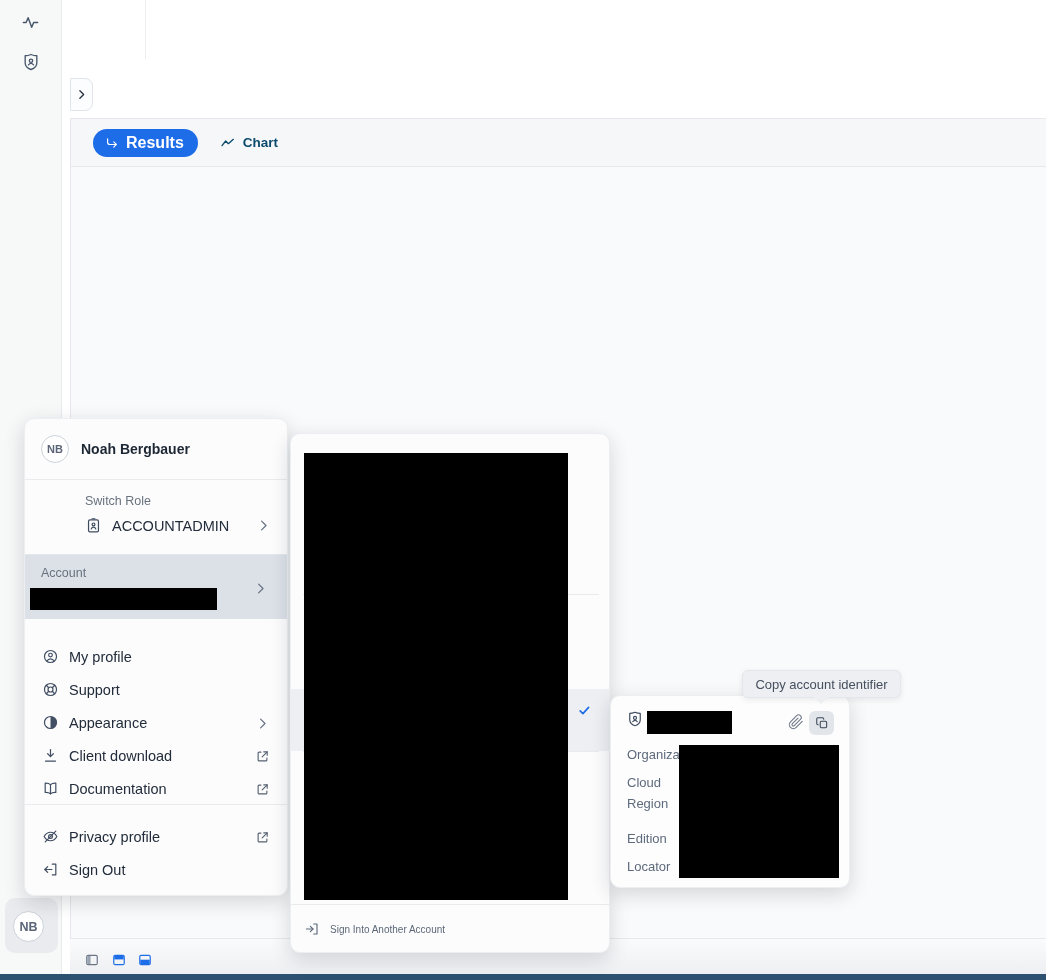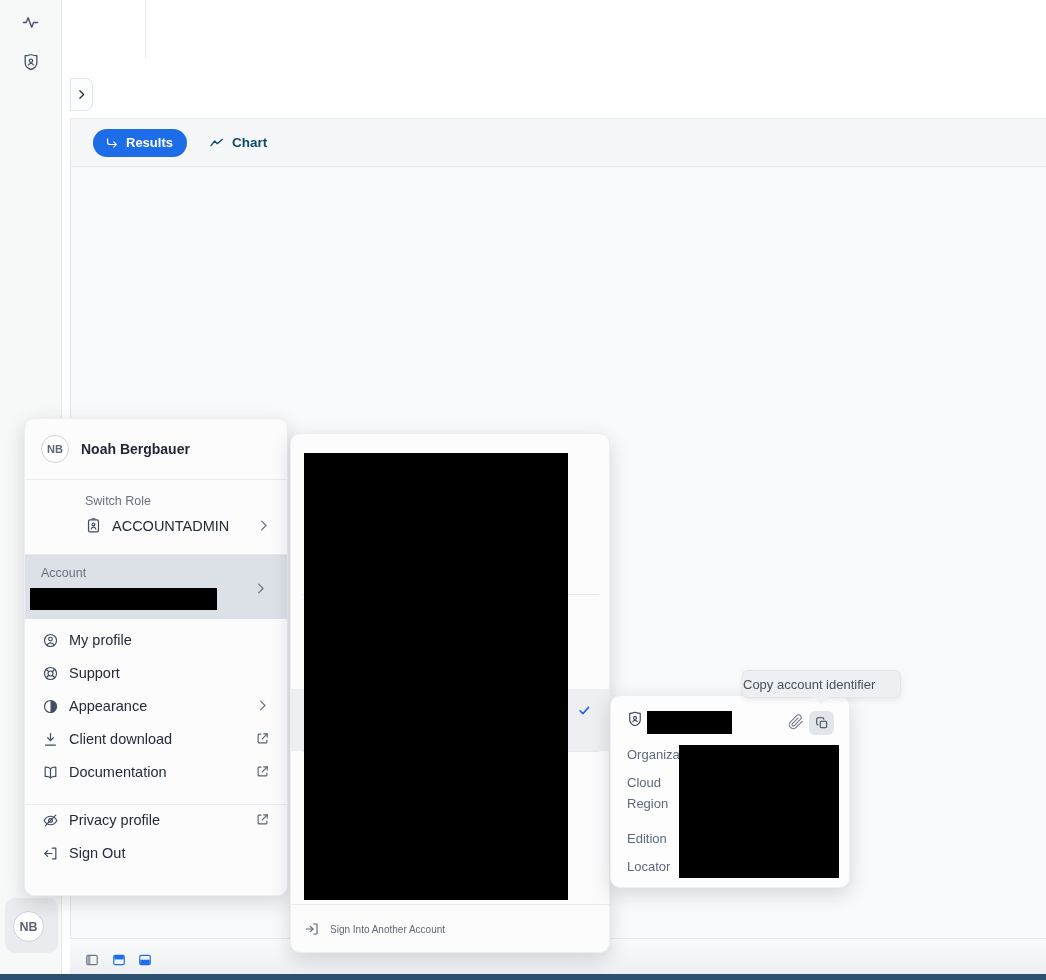--- a/index.html
+++ b/index.html
@@ -12,21 +12,21 @@
   #sidebar { left:0; top:0; width:62px; height:974px; background:#f7f8f8; border-right:1px solid #e8eaec; }
   .side-icon { position:absolute; left:21px; color:#47566b; cursor:pointer; }
   #avatar-box { position:absolute; left:5px; top:898px; width:53px; height:55px; background:#e9ebee; border-radius:10px; cursor:pointer; }
   #avatar-circle { position:absolute; left:8px; top:13px; width:31px; height:31px; border-radius:50%; background:#ffffff; border:1px solid #ccd2da; color:#5b6577; font-size:12.5px; font-weight:bold; display:flex; align-items:center; justify-content:center; }
 
   
   #gutter-line { left:145px; top:0; width:1px; height:59px; background:#ebedf0; }
   #expand-tab { left:70px; top:78px; width:23px; height:33px; background:#fcfdfe; border:1px solid #e1e4e9; border-radius:0 8px 8px 0; display:flex; align-items:center; justify-content:center; color:#27313f; cursor:pointer; }
   #results-panel { left:70px; top:118px; width:976px; height:820px; background:#f9fafb; border-top:1px solid #e6e8eb; border-left:1px solid #e6e8eb; }
   #tabbar { position:absolute; left:0; top:0; width:100%; height:48px; background:#f6f7f9; border-bottom:1px solid #e6e8eb; display:flex; align-items:center; }
-  #results-pill { margin-left:22px; height:28px; padding:0 14px 0 12px; border-radius:14px; background:#1d6ce8; color:#ffffff; display:flex; align-items:center; gap:7px; font-size:13px; font-weight:bold; cursor:pointer; }
+  #results-pill { margin-left:22px; height:28px; padding:0 14px 0 12px; border-radius:14px; background:#1d6ce8; color:#ffffff; display:flex; align-items:center; gap:7px; font-size:16px; font-weight:bold; cursor:pointer; }
   #chart-tab { margin-left:22px; display:flex; align-items:center; gap:7px; color:#0c4a6e; font-size:13.5px; font-weight:bold; cursor:pointer; }
 
   
   #bottom-bar { left:70px; top:938px; width:976px; height:36px; border-top:1px solid #e6e8eb; background:linear-gradient(#fafbfc,#edeff2); }
   .bb-icon { position:absolute; top:14px; cursor:pointer; }
   #footer-strip { left:0; top:974px; width:1046px; height:6px; background:#2d5170; }
 
   
   #user-menu { left:24px; top:418px; width:264px; background:#fcfcfd; border:1px solid #eceef1; border-radius:10px; box-shadow:0 6px 20px rgba(16,24,40,.16); overflow:hidden; z-index:20; }
   #um-header { height:61px; display:flex; align-items:center; gap:12px; padding:0 16px; border-bottom:1px solid #e9ebee; }
@@ -35,21 +35,21 @@
   .um-section-label { font-size:12.5px; color:#68727f; }
   #role-section { padding:14px 16px 20px;margin-left:44px; }
   #role-row { margin-top:9px; display:flex; align-items:center; cursor:pointer; }
   #role-row .mi-icon { color:#3e4b5f; margin-right:10px; }
   #role-label { font-size:14.5px; font-weight:500; color:#222c3a; }
   #account-section { position:relative; height:65px; background:#dce1e8; border-top:1px solid #e4e7eb; padding:11px 16px 0; cursor:pointer; }
   #account-redaction { position:absolute; left:5px; top:33px; width:187px; height:22px; background:#000; }
   .trail-chevron { margin-left:auto; color:#6a7485; }
   #account-chevron { position:absolute; right:19px; top:26px; color:#6a7485; }
   .menu-list { padding-top:13px; }
-  .menu-item { height:33px; display:flex; align-items:flex-start; padding:0 17px; cursor:pointer; }
+  .menu-item { height:33px; display:flex; align-items:flex-end; padding:0 17px; cursor:pointer; }
   .mi-icon { color:#414e63; margin-right:10px; flex:none; }
   .mi-label { font-size:14.5px; color:#222c3a; }
   .trail-ext { margin-left:auto; color:#55606f; }
   .um-divider { height:1px; background:#e9ebee; margin:7px 0; }
   #um-footer-pad { height:17px; }
 
   
   #account-switcher { left:290px; top:433px; width:320px; height:520px; background:#fcfcfd; border:1px solid #eceef1; border-radius:10px; box-shadow:0 6px 20px rgba(16,24,40,.16); z-index:21; }
   #as-selected-band { position:absolute; left:0; top:255px; width:100%; height:62px; background:#edeff3; }
   .as-divider { position:absolute; left:12px; width:296px; height:1px; background:#e8eaee; }
@@ -62,21 +62,21 @@
   
   #account-details { left:610px; top:695px; width:240px; height:193px; background:#fdfdfe; border:1px solid #eceef1; border-radius:10px; box-shadow:0 6px 20px rgba(16,24,40,.16); z-index:22; }
   #ad-shield { position:absolute; left:15px; top:14px; color:#3f4c5f; }
   #ad-name-redaction { position:absolute; left:36px; top:15px; width:85px; height:23px; background:#000; }
   #ad-link { position:absolute; left:177px; top:18px; color:#6d7787; cursor:pointer; }
   #ad-copy-btn { position:absolute; left:198px; top:15px; width:25px; height:24px; background:#e2e6eb; border-radius:6px; display:flex; align-items:center; justify-content:center; color:#3b4656; cursor:pointer; }
   .ad-field { position:absolute; left:16px; height:28px; line-height:28px; font-size:13px; color:#5d6a7c; white-space:nowrap; }
   #ad-values-redaction { position:absolute; left:68px; top:49px; width:160px; height:133px; background:#000; z-index:2; }
 
   
-  #copy-tooltip { left:742px; top:670px; width:159px; height:28px; line-height:27px; text-align:left; background:#edeff2; border:1px solid #e3e6ea; border-radius:6px; font-size:13px; color:#454f5e; box-shadow:0 2px 6px rgba(0,0,0,.08); z-index:30; }
+  #copy-tooltip { left:742px; top:670px; width:159px; height:28px; line-height:27px; text-align:center; background:#edeff2; border:1px solid #e3e6ea; border-radius:6px; font-size:13px; color:#454f5e; box-shadow:0 2px 6px rgba(0,0,0,.08); z-index:30; }
   #copy-tooltip-caret { left:813px; top:697px; width:0; height:0; border-left:8px solid transparent; border-right:8px solid transparent; border-top:7px solid #edeff2; z-index:31; }
 </style>
 </head>
 <body>
 
 <div id="sidebar" class="abs">
   <span class="side-icon" style="top:13px">
     <svg width="19" height="19" viewBox="0 0 24 24" fill="none" stroke="currentColor" stroke-width="1.8" stroke-linecap="round" stroke-linejoin="round">
         <path d="M3 12h3.5l2.5-6 4.5 12 2.5-6H21"></path>
       </svg>

